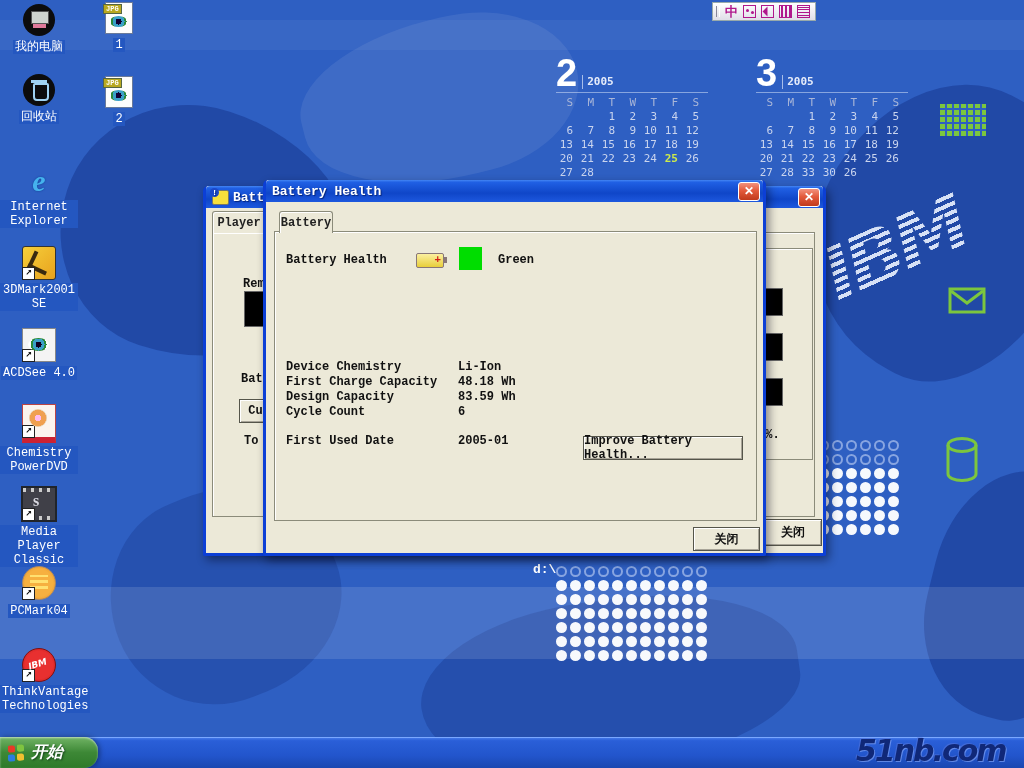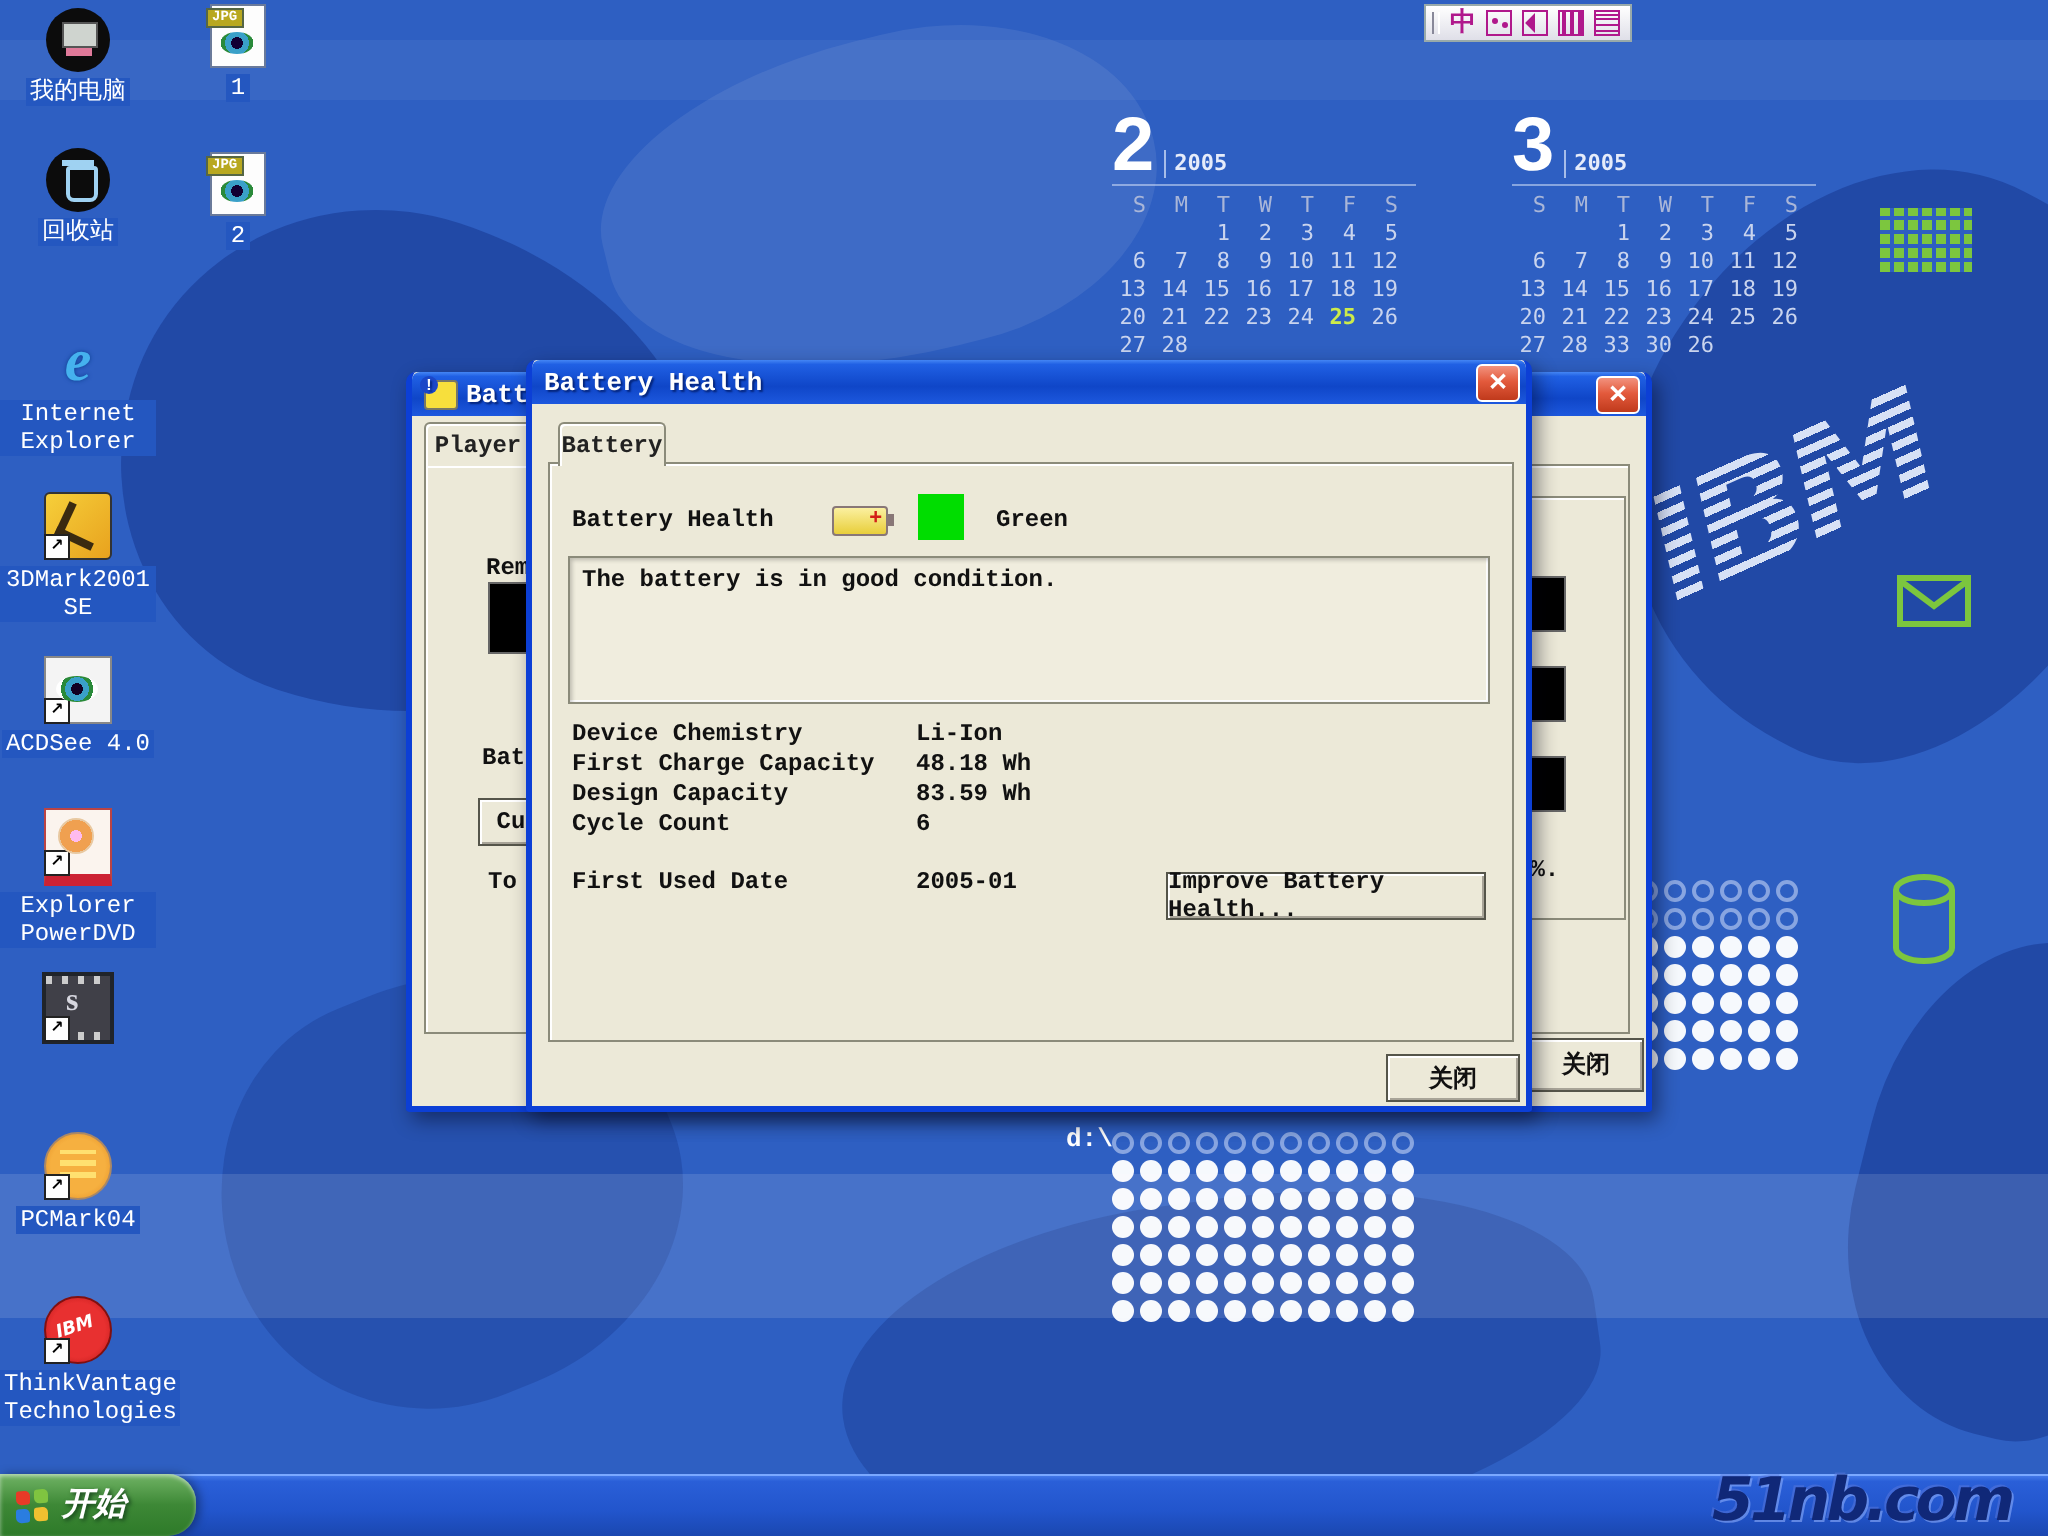--- a/index.html
+++ b/index.html
@@ -417,26 +417,27 @@
 <div class="dicon" style="left:0px;top:328px">
   <span class="ic ic-acdsee">
       <span class="sc">↗</span>
     </span>
   <span class="dlabel">ACDSee 4.0</span>
 </div>
 <div class="dicon" style="left:0px;top:404px">
   <span class="ic ic-pdvd">
       <span class="sc">↗</span>
     </span>
-  <span class="dlabel">Explorer PowerDVD</span>
+  <span class="dlabel">Chemistry PowerDVD</span>
 </div>
 <div class="dicon" style="left:0px;top:486px">
   <span class="ic ic-mpc">
       <span class="sc">↗</span>
     </span>
+  <span class="dlabel">Media Player Classic</span>
 </div>
 <div class="dicon" style="left:0px;top:566px">
   <span class="ic ic-pcmark">
       <span class="sc">↗</span>
     </span>
   <span class="dlabel">PCMark04</span>
 </div>
 <div class="dicon" style="left:0px;top:648px">
   <span class="ic ic-tvt">
       <span class="sc">↗</span>
@@ -481,21 +482,20 @@
     <span>Battery Health</span>
     <span class="xbtn">✕</span>
   </div>
   <div class="client">
     <div class="tab" style="left:13px;top:9px;width:52px;height:21px">Battery</div>
     <div class="tabpanel" style="left:8px;top:29px;width:481px;height:288px"></div>
     <span class="mtext" style="left:20px;top:51px">Battery Health</span>
     <span class="batt-glyph" style="left:150px;top:51px"></span>
     <span class="greensq" style="left:193px;top:45px;width:23px;height:23px"></span>
     <span class="mtext" style="left:232px;top:51px">Green</span>
-    <div class="sunken" style="left:18px;top:76px;width:447px;height:64px">The battery is in good condition.</div>
     <div>
       <span class="mtext" style="left:20px;top:158px">Device Chemistry</span>
       <span class="mtext" style="left:192px;top:158px">Li-Ion</span>
     </div>
     <div>
       <span class="mtext" style="left:20px;top:173px">First Charge Capacity</span>
       <span class="mtext" style="left:192px;top:173px">48.18 Wh</span>
     </div>
     <div>
       <span class="mtext" style="left:20px;top:188px">Design Capacity</span>

